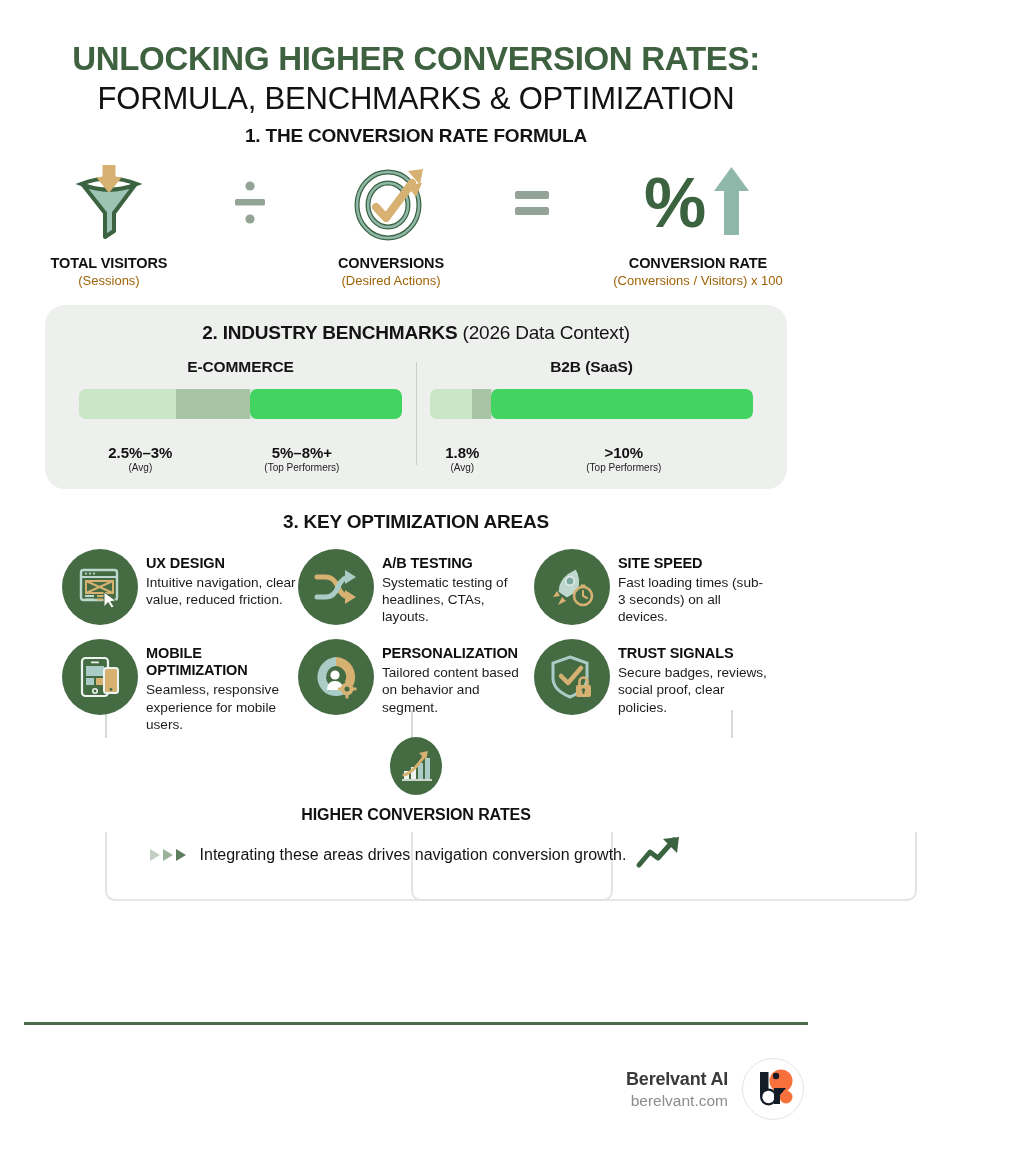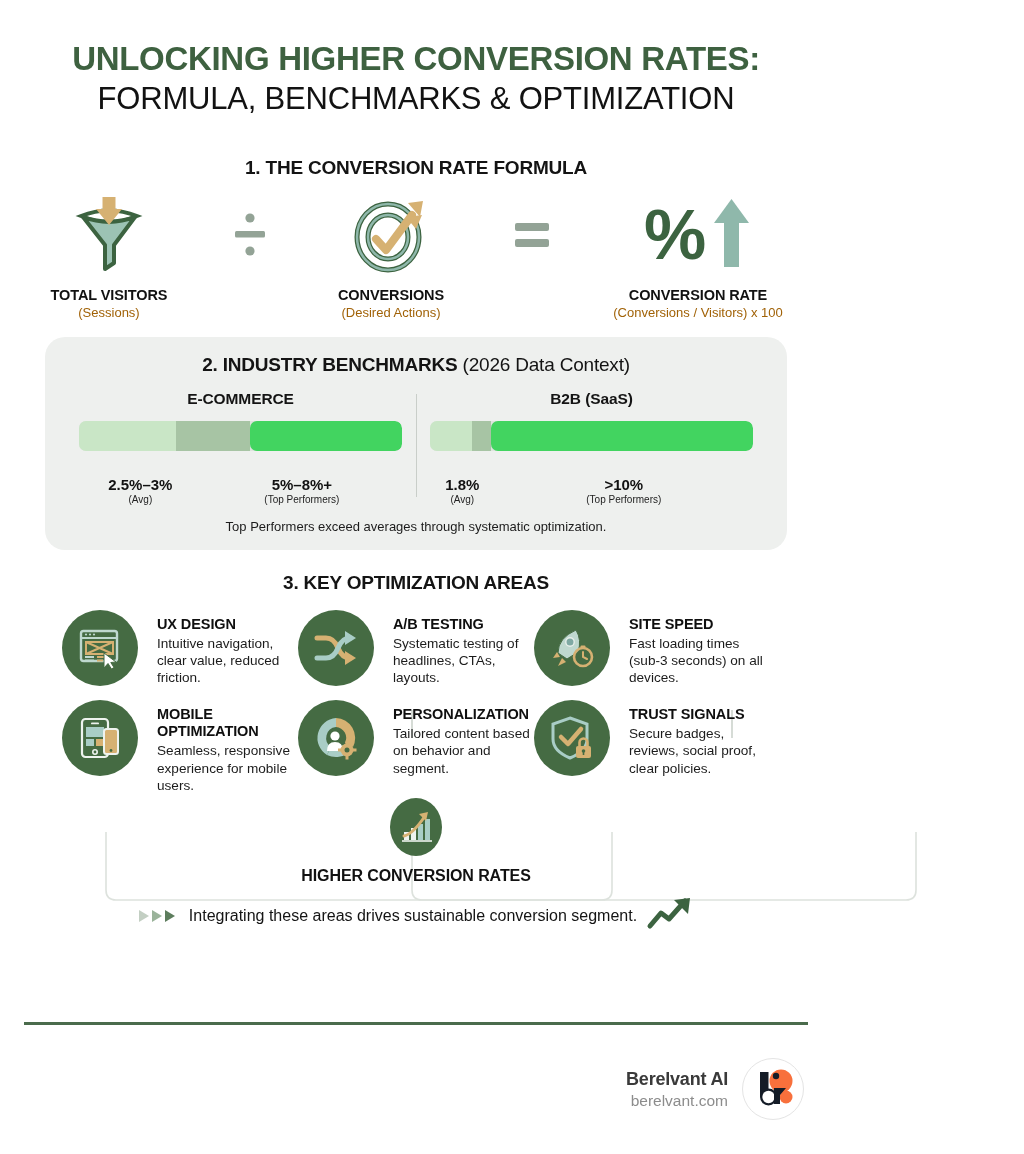--- a/index.html
+++ b/index.html
@@ -25,21 +25,21 @@
   }
 
   
   .sec-head{
     text-align:center;font-size:19px;font-weight:bold;
     color:#141414;letter-spacing:-0.2px;
   }
   .sec-head .light{font-weight:normal;}
 
   
-  .formula-wrap{margin-top:38px;}
+  .formula-wrap{margin-top:6px;}
   .formula-row{
     display:flex;align-items:flex-start;justify-content:center;
     margin-top:16px;gap:0px;
   }
   .f-item{width:210px;text-align:center;}
   .f-item.wide{width:260px;}
   .f-icon{height:80px;display:flex;align-items:center;justify-content:center;}
   .f-label{font-size:14.5px;font-weight:bold;color:#111;margin-top:12px;letter-spacing:-0.1px;}
   .f-sub{font-size:13px;color:#a16207;margin-top:2px;}
   .f-op{
@@ -74,21 +74,21 @@
     text-align:center;font-size:13px;color:#1c1c1c;margin-top:14px;
   }
 
   
   .opt-head{margin-top:22px;}
   .opt-grid{
     margin:16px 62px 0 62px;display:grid;
     grid-template-columns:1fr 1fr 1fr;
     row-gap:14px;position:relative;
   }
-  .opt-cell{display:flex;align-items:flex-start;gap:19px;}
+  .opt-cell{display:flex;align-items:flex-start;gap:8px;}
   .circle{
     width:76px;height:76px;border-radius:50%;background:#456b43;
     flex:0 0 76px;display:flex;align-items:center;justify-content:center;
   }
   .opt-text{padding-top:6px;}
   .opt-title{font-size:14.5px;font-weight:bold;color:#0f0f0f;letter-spacing:-0.1px;line-height:1.18;}
   .opt-desc{font-size:13.6px;color:#1c1c1c;line-height:1.26;margin-top:2px;}
 
   
   .connectors{position:absolute;left:0;top:0;width:1024px;height:1154px;pointer-events:none;}
@@ -238,21 +238,20 @@
             <div class="s">(Avg)</div>
           </div>
           <div class="bl" style="width:80%">
             <div class="v">&gt;10%</div>
             <div class="s">(Top Performers)</div>
           </div>
         </div>
       </div>
     </div>
 
-    <div class="bench-foot">Top Performers exceed averages through systematic optimization.</div>
   </div>
 
   <div class="opt-head">
     <div class="sec-head">3. KEY OPTIMIZATION AREAS</div>
   </div>
 
   <svg class="connectors">
     <path d="M106 710 L106 738" stroke="#ccd3cc" stroke-width="1.6" fill="none"></path>
     <path d="M412 710 L412 738" stroke="#ccd3cc" stroke-width="1.6" fill="none"></path>
     <path d="M732 710 L732 738" stroke="#ccd3cc" stroke-width="1.6" fill="none"></path>
@@ -394,21 +393,21 @@
     </div>
     <div class="outcome-label">HIGHER CONVERSION RATES</div>
     <div class="tagline">
       <span class="tri-group">
         <svg width="42" height="14" viewBox="0 0 42 14">
           <path d="M1 1 L11 7 L1 13 Z" fill="#c3cfc3"></path>
           <path d="M14 1 L24 7 L14 13 Z" fill="#9ab39a"></path>
           <path d="M27 1 L37 7 L27 13 Z" fill="#5d7d5d"></path>
         </svg>
       </span>
-      <span class="tagline-text">Integrating these areas drives sustainable conversion segment.</span>
+      <span class="tagline-text">Integrating these areas drives navigation conversion growth.</span>
       <span>
         <svg width="48" height="34" viewBox="0 0 48 34">
           <path d="M4 29 L15 16 L23 22 L39 4" fill="none" stroke="#3c6340" stroke-width="5" stroke-linecap="round" stroke-linejoin="round"></path>
           <path d="M28 3 L44 1 L42 17 Z" fill="#3c6340"></path>
         </svg>
       </span>
     </div>
   </div>
 
   <div class="footer-rule"></div>

